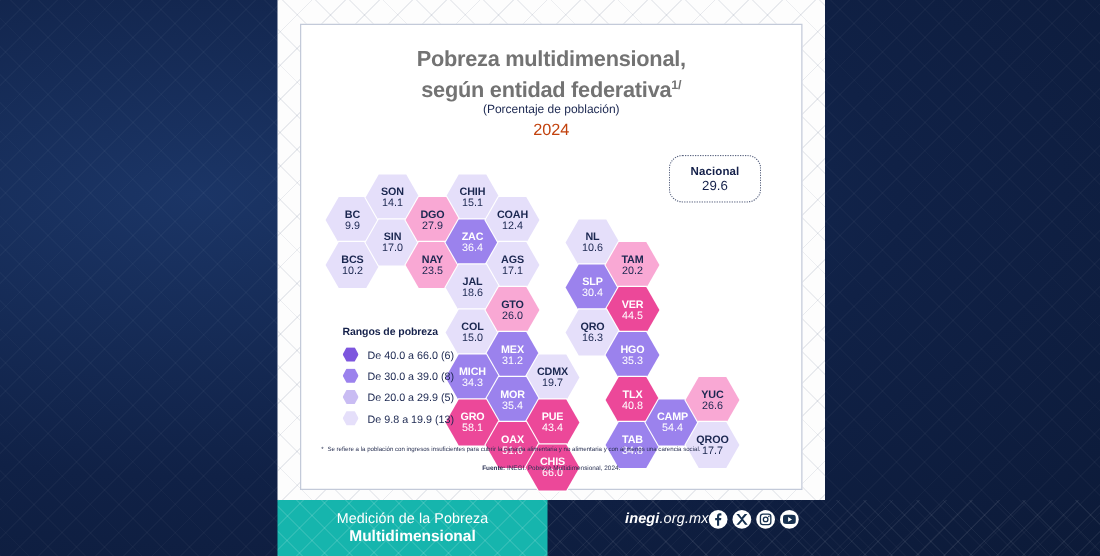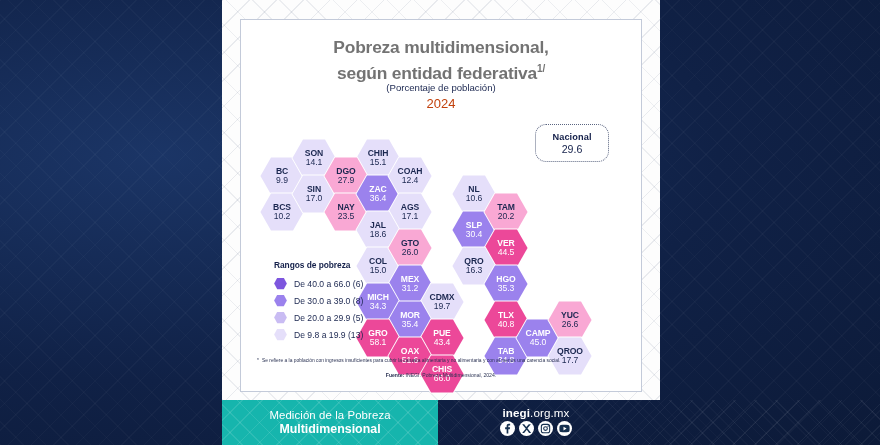--- a/index.html
+++ b/index.html
@@ -154,21 +154,21 @@
     overflow: hidden;
   }
   #banner-right .tex {
     position: absolute; inset: 0;
     background-image:
       repeating-linear-gradient(135deg, rgba(255,255,255,.055) 0 1px, transparent 1px 15px),
       repeating-linear-gradient(45deg, rgba(255,255,255,.05) 0 1px, transparent 1px 15px);
   }
   #banner-right .inner {
     position: absolute; left: 62px; top: 6px;
-    display: flex; flex-direction: column; align-items: center;
+    display: flex; flex-direction: row; align-items: center; font-style: italic;
   }
   #url { color: #ffffff; font-size: 11.6px; letter-spacing: .1px; }
   #url b { font-weight: bold; }
   #socials { display: flex; gap: 4px; margin-top: 2px; }
   .soc {
     width: 15px; height: 15px; border-radius: 50%;
     background: #ffffff;
     display: flex; align-items: center; justify-content: center;
   }
   .soc svg { display: block; }
@@ -400,21 +400,21 @@
             <div class="ring"></div>
             <div class="hex c3">
               <div class="abbr">TAB</div>
               <div class="val">34.8</div>
             </div>
           </div>
           <div class="hexwrap" style="left: 274px; top: 298px;">
             <div class="ring"></div>
             <div class="hex c3">
               <div class="abbr">CAMP</div>
-              <div class="val">45.0</div>
+              <div class="val">54.4</div>
             </div>
           </div>
           <div class="hexwrap" style="left: 306px; top: 280px;">
             <div class="ring"></div>
             <div class="hex c2">
               <div class="abbr">YUC</div>
               <div class="val">26.6</div>
             </div>
           </div>
           <div class="hexwrap" style="left: 306px; top: 316px;">

